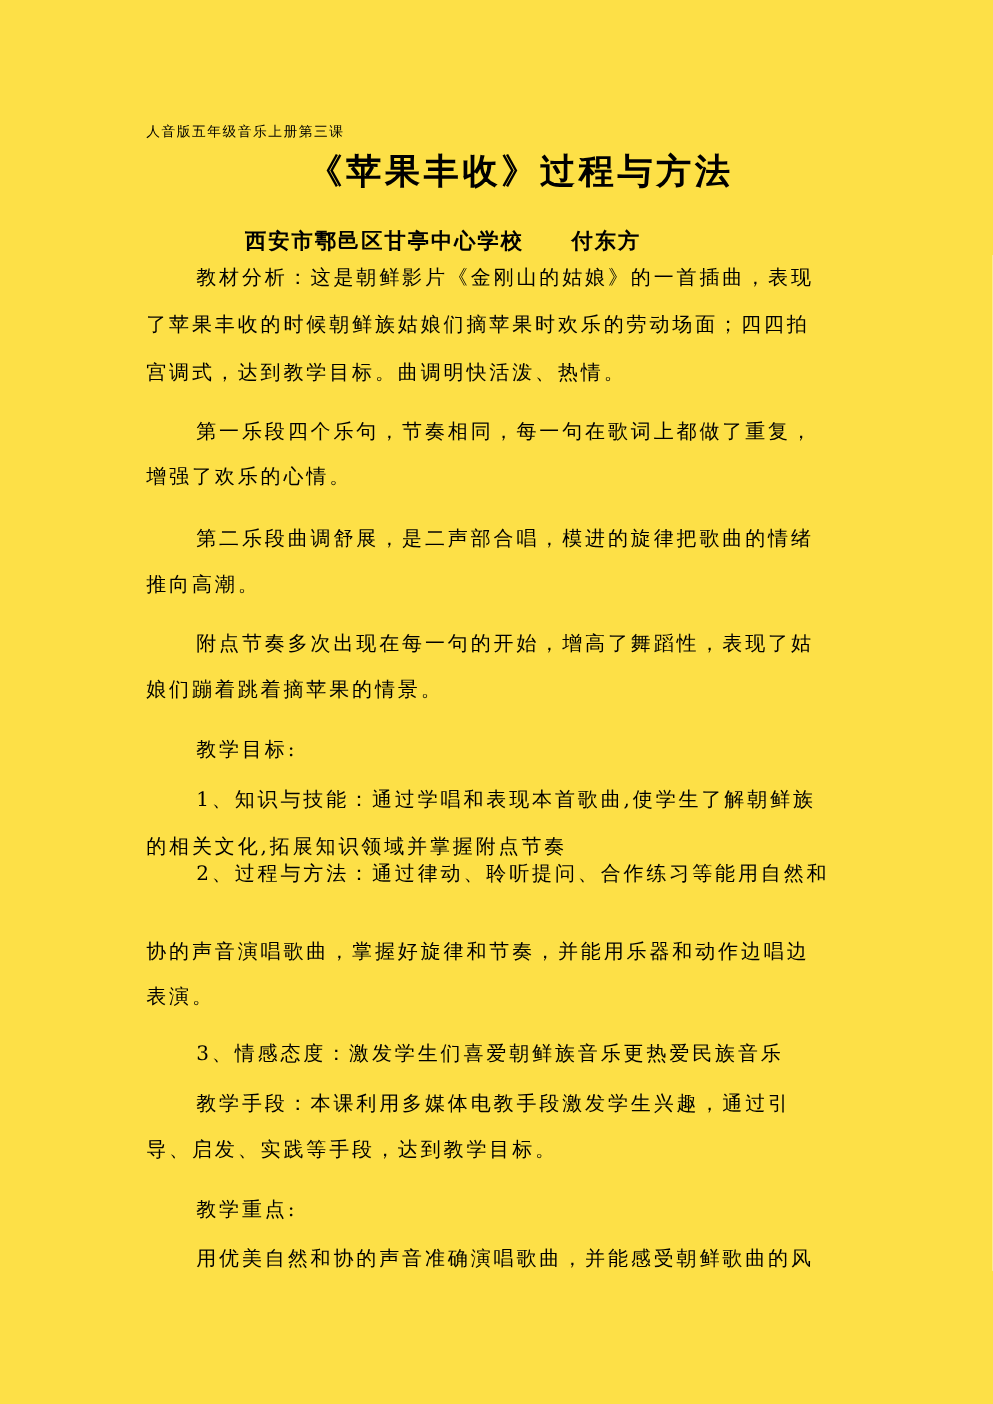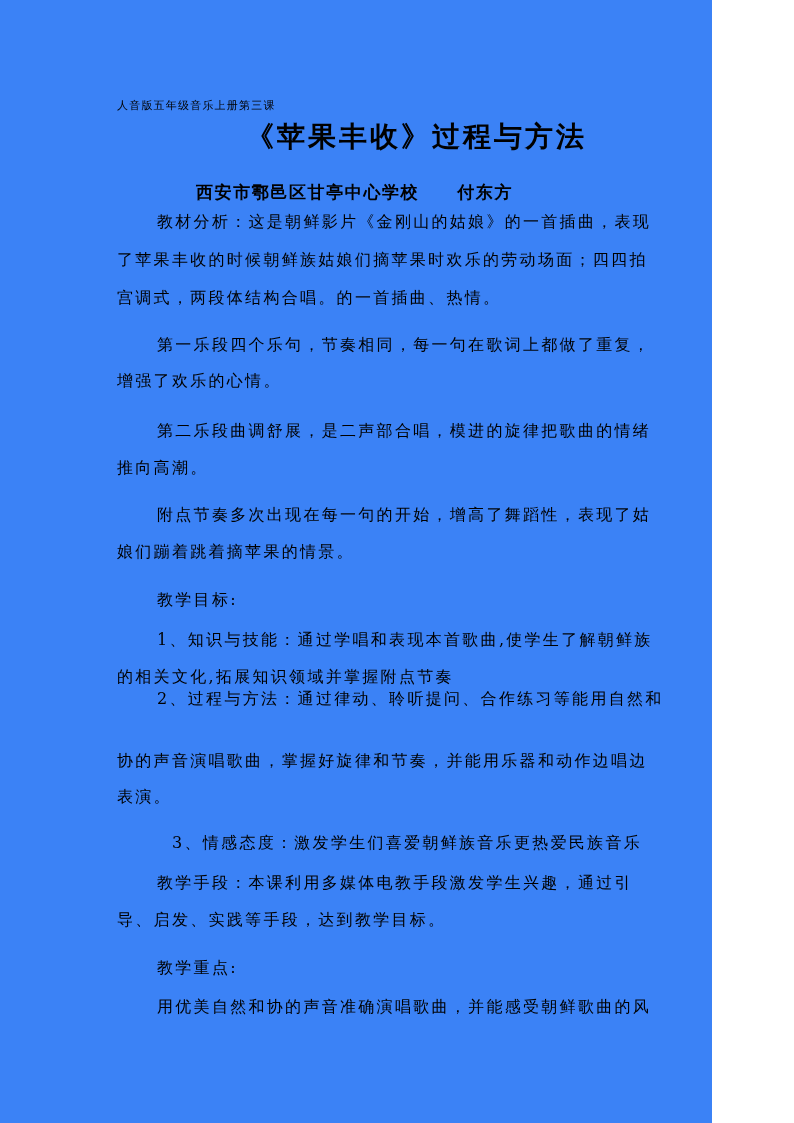--- a/index.html
+++ b/index.html
@@ -1,47 +1,47 @@
 <!DOCTYPE html>
 <html><head>
 <meta charset="utf-8">
 <style>
   html, body { margin: 0; padding: 0; background: #ffffff; }
   body { width: 794px; height: 1123px; position: relative; overflow: hidden;
          font-family: "DejaVu Serif", "Liberation Serif", serif; color: #000; }
-  .page { position: absolute; left: 0; top: 0; width: 712px; height: 1123px; background: #3b82f6; }
+  .page { position: absolute; left: 0; top: 0; width: 794px; height: 1123px; background: #fde047; }
   .line { position: absolute; white-space: nowrap; font-size: 16px; line-height: 22px; letter-spacing: 2.3px; }
   .header-note { position: absolute; left: 117px; top: 98px; font-size: 11px; letter-spacing: 1.2px; white-space: nowrap; }
   .title { position: absolute; left: 246px; top: 118px; font-size: 28px; font-weight: bold; letter-spacing: 3px; white-space: nowrap; }
   .subtitle { position: absolute; left: 196px; top: 170px; font-size: 17px; font-weight: bold; letter-spacing: 1.6px; white-space: nowrap; margin-top: 11px; }
   .subtitle .author { margin-left: 38px; }
 </style>
 </head>
 <body>
 
 <div class="page">
   <div class="header-note">人音版五年级音乐上册第三课</div>
   <div class="title">《苹果丰收》过程与方法</div>
   <div class="subtitle">
     <span>西安市鄠邑区甘亭中心学校</span><span class="author">付东方</span>
   </div>
 
   <div class="line" style="left:157px; top:211px;">教材分析：这是朝鲜影片《金刚山的姑娘》的一首插曲，表现</div>
   <div class="line" style="left:117px; top:250px;font-family:Liberation Mono, monospace;">了苹果丰收的时候朝鲜族姑娘们摘苹果时欢乐的劳动场面；四四拍</div>
-  <div class="line" style="left:117px; top:287px;">宫调式，两段体结构合唱。的一首插曲、热情。</div>
+  <div class="line" style="left:117px; top:287px;">宫调式，达到教学目标。曲调明快活泼、热情。</div>
   <div class="line" style="left:157px; top:334px;">第一乐段四个乐句，节奏相同，每一句在歌词上都做了重复，</div>
   <div class="line" style="left:117px; top:370px;">增强了欢乐的心情。</div>
   <div class="line" style="left:157px; top:420px;">第二乐段曲调舒展，是二声部合唱，模进的旋律把歌曲的情绪</div>
   <div class="line" style="left:117px; top:457px;">推向高潮。</div>
   <div class="line" style="left:157px; top:504px;">附点节奏多次出现在每一句的开始，增高了舞蹈性，表现了姑</div>
   <div class="line" style="left:117px; top:541px;">娘们蹦着跳着摘苹果的情景。</div>
   <div class="line" style="left:157px; top:589px;">教学目标:</div>
   <div class="line" style="left:157px; top:629px;">1、知识与技能：通过学唱和表现本首歌曲,使学生了解朝鲜族</div>
   <div class="line" style="left:117px; top:666px;">的相关文化,拓展知识领域并掌握附点节奏</div>
   <div class="line" style="left:157px; top:688px;">2、过程与方法：通过律动、聆听提问、合作练习等能用自然和</div>
   <div class="line" style="left:117px; top:750px;">协的声音演唱歌曲，掌握好旋律和节奏，并能用乐器和动作边唱边</div>
   <div class="line" style="left:117px; top:786px;">表演。</div>
-  <div class="line" style="left:172px; top:832px;">3、情感态度：激发学生们喜爱朝鲜族音乐更热爱民族音乐</div>
+  <div class="line" style="left:157px; top:832px;">3、情感态度：激发学生们喜爱朝鲜族音乐更热爱民族音乐</div>
   <div class="line" style="left:117px; top:909px;">导、启发、实践等手段，达到教学目标。</div>
   <div class="line" style="left:157px; top:872px;">教学手段：本课利用多媒体电教手段激发学生兴趣，通过引</div>
   <div class="line" style="left:157px; top:957px;">教学重点:</div>
   <div class="line" style="left:157px; top:996px;">用优美自然和协的声音准确演唱歌曲，并能感受朝鲜歌曲的风</div>
 </div>
 
 </body></html>

